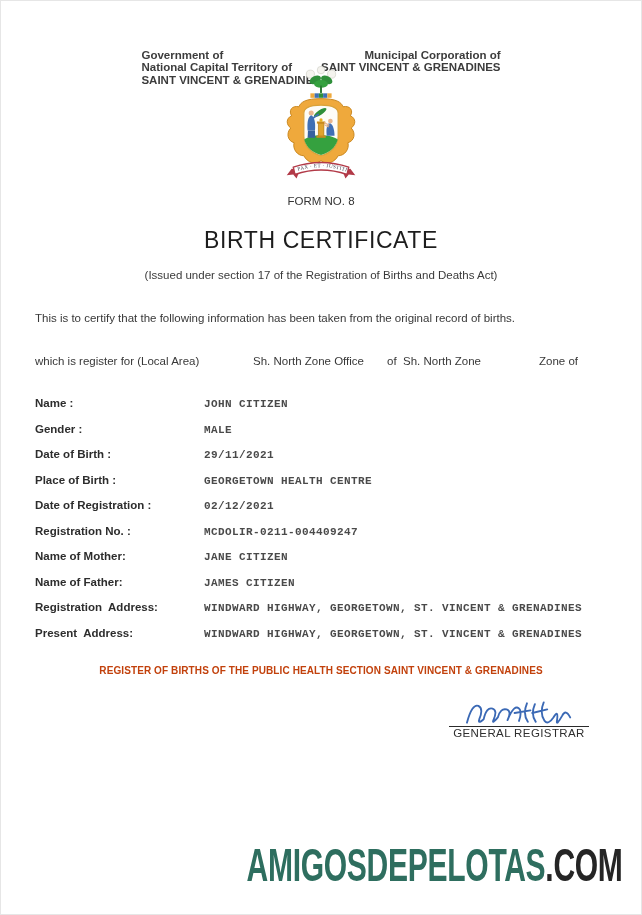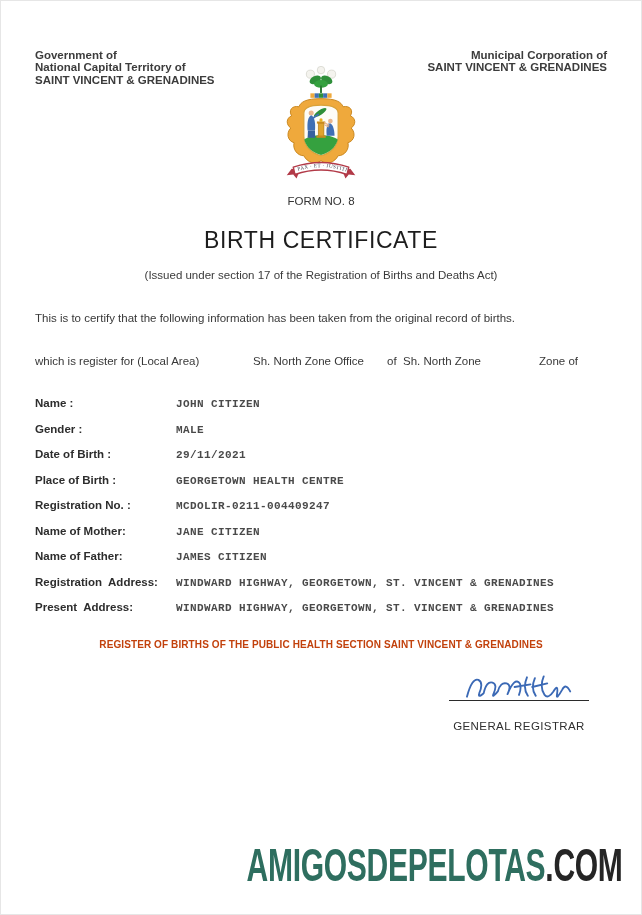--- a/index.html
+++ b/index.html
@@ -11,21 +11,21 @@
     position: relative;
     overflow: hidden;
   }
   .page {
     position: absolute; inset: 0;
     border: 1px solid #e6e6e6;
     background: #fff;
     padding: 48px 34px 0 34px;
   }
   
-  .hdr { display: flex; justify-content: space-between; align-items: flex-start; }
+  .hdr { display: flex; justify-content: center; align-items: flex-start; }
   .hdr-left, .hdr-right {
     font-weight: bold; font-size: 11.5px; line-height: 12.4px; color: #3c3c3c;
   }
   .hdr-right { text-align: right; }
   
   .emblem-wrap { text-align: center; margin-top: -20px; position: relative; z-index: 2; }
   .formno { text-align: center; font-size: 11.5px; color: #343434; margin-top: 1px; }
   
   .title { text-align: center; font-size: 23px; font-weight: normal; letter-spacing: 0.6px; color: #1d1d1d; margin-top: 20px; }
   .subtitle { text-align: center; font-size: 11.5px; color: #3a3a3a; margin-top: 15px; }
@@ -33,29 +33,29 @@
   
   .zoneline { position: relative; margin-top: 31px; height: 14px; font-size: 11.5px; color: #383838; }
   .zoneline span { position: absolute; top: 0; white-space: pre; }
   .z-prefix { left: 0; }
   .z-office { left: 218px; }
   .z-of     { left: 352px; }
   .z-zoneof { left: 504px; }
   .municipal { font-size: 11.5px; color: #383838; margin-top: 27px; }
   
   .fields { margin-top: 28px; }
-  .frow { display: flex; align-items: baseline; margin-bottom: 13.5px; height: 12px; }
+  .frow { display: flex; align-items: baseline; margin-bottom: 13.5px; height: 12px; gap: 28px; }
   .flabel { font-weight: bold; font-size: 11.5px; color: #2d2d2d; width: 141px; flex: 0 0 141px; white-space: pre; }
   .fvalue { font-family: "Liberation Mono", "DejaVu Sans Mono", monospace; font-size: 11px; color: #4a4a4a; letter-spacing: 0.4px; white-space: pre; font-weight: bold; }
   
   .register { text-align: center; font-weight: bold; font-size: 10px; color: #c2410c; margin-top: 26px; letter-spacing: 0.1px; }
   
   .sigblock { width: 140px; margin-left: auto; margin-right: 18px; margin-top: 22px; text-align: center; }
   .sig-svg { display: block; margin: 0 auto -2px auto; }
-  .sigline { border-top: 1.5px solid #2b2b2b; padding-top: 19px; font-size: 11.5px; color: #2f2f2f; letter-spacing: 0.4px; white-space: nowrap; }
+  .sigline { border-top: 1.5px solid #2b2b2b; padding-top: 0; font-size: 11.5px; color: #2f2f2f; letter-spacing: 0.4px; white-space: nowrap; }
   
   .watermark {
     position: absolute; top: 840px; right: 18px;
     white-space: nowrap;
     font-weight: bold; font-size: 47px; letter-spacing: -0.5px;
     transform: scaleX(0.64); transform-origin: right center;
     line-height: 1;
   }
   .wm-name { color: #2E6E5F; }
   .wm-tld  { color: #252525; }
@@ -184,20 +184,24 @@
     </div>
     <div class="frow">
       <div class="flabel">Date of Birth :</div>
       <div class="fvalue">29/11/2021</div>
     </div>
     <div class="frow">
       <div class="flabel">Place of Birth :</div>
       <div class="fvalue">GEORGETOWN HEALTH CENTRE</div>
     </div>
     <div class="frow">
+      <div class="flabel">Date of Registration :</div>
+      <div class="fvalue">02/12/2021</div>
+    </div>
+    <div class="frow">
       <div class="flabel">Registration No. :</div>
       <div class="fvalue">MCDOLIR-0211-004409247</div>
     </div>
     <div class="frow">
       <div class="flabel">Name of Mother:</div>
       <div class="fvalue">JANE CITIZEN</div>
     </div>
     <div class="frow">
       <div class="flabel">Name of Father:</div>
       <div class="fvalue">JAMES CITIZEN</div>

